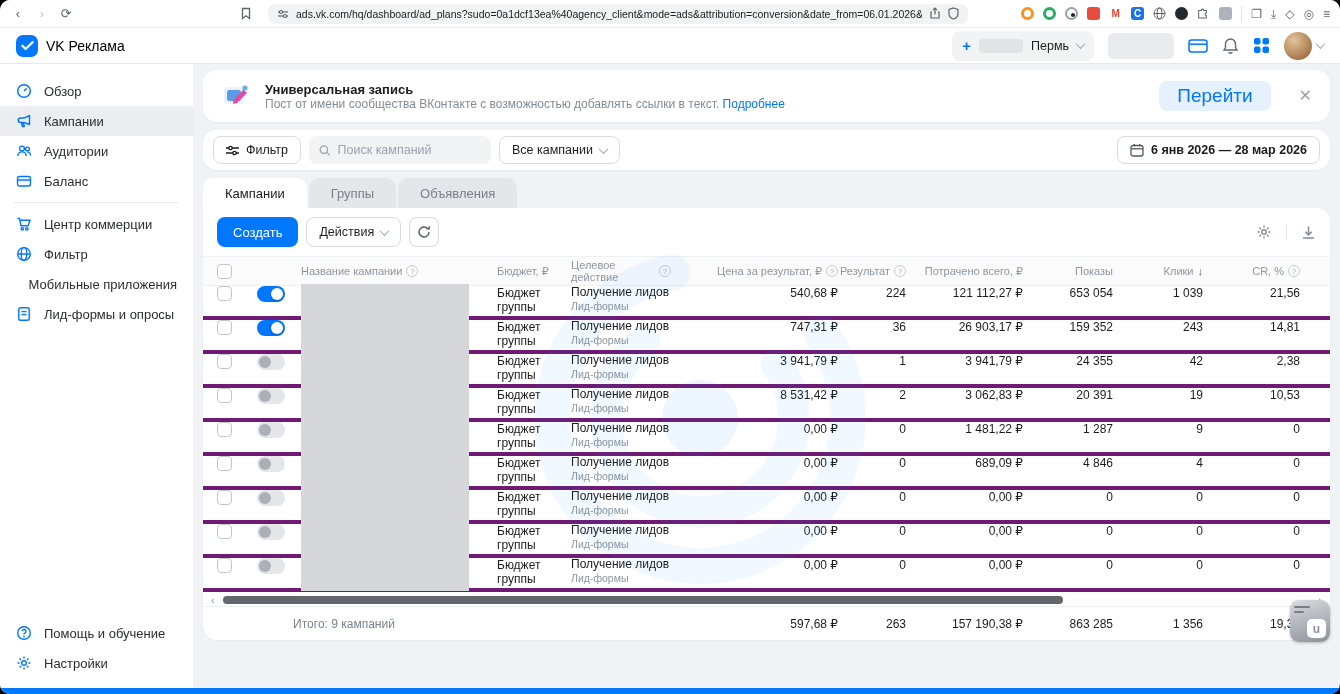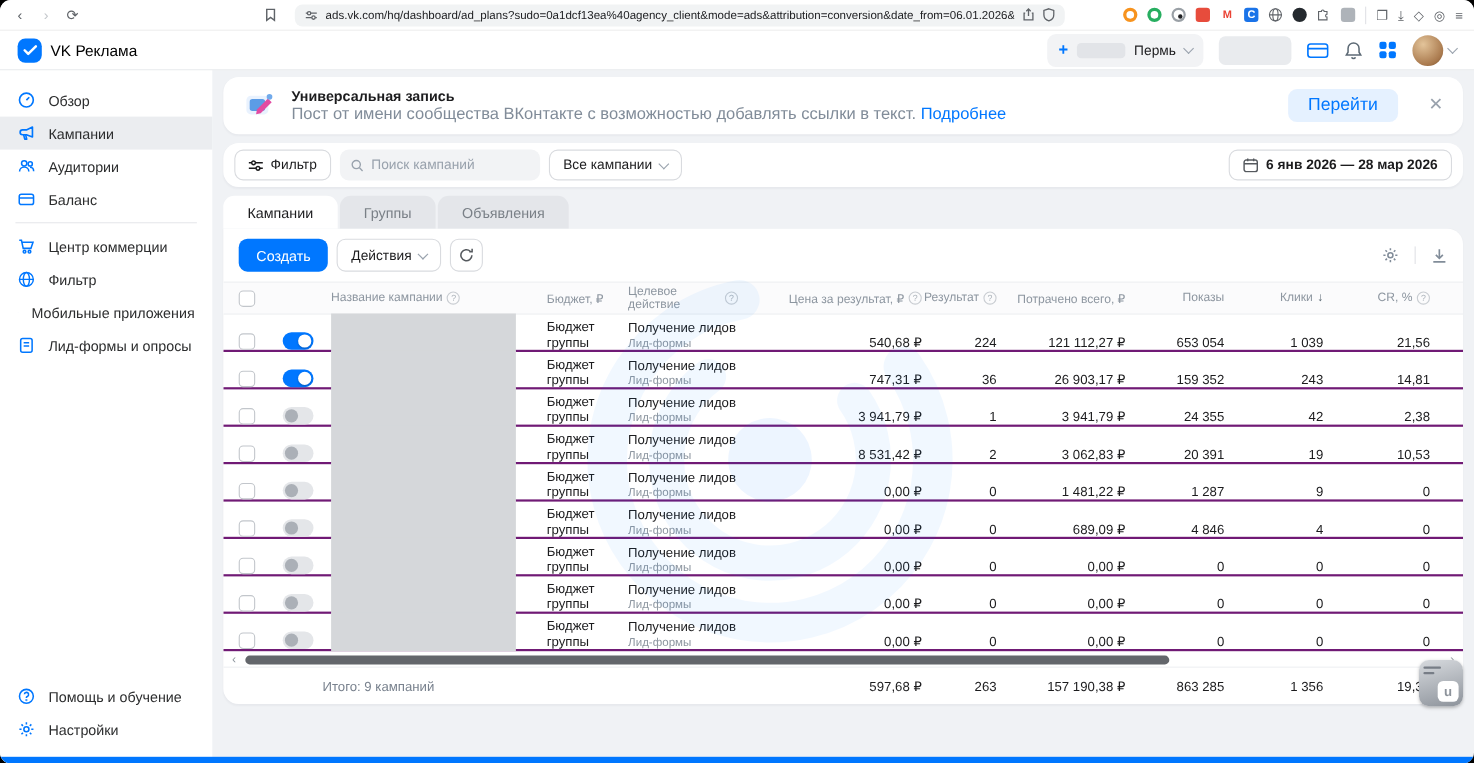--- a/index.html
+++ b/index.html
@@ -50,23 +50,23 @@
   .side-item.active{background:#ebedf0}
   .side-divider{height:1px;background:#e7e8ec;margin:6px 14px}
   .side-footer{margin-top:auto;padding-bottom:16px}
 
   .main{flex:1;padding:6px 10px 0;position:relative;overflow:hidden}
   .card{background:#fff;border-radius:14px;box-shadow:0 1px 2px rgba(20,30,40,.04)}
 
   
   .banner{height:52px;display:flex;align-items:center;gap:14px;padding:0 18px}
   .banner-title{font-size:13px;font-weight:700;color:#1c1c1e}
-  .banner-desc{font-size:15px;color:#818c99;margin-top:0}
+  .banner-desc{font-size:12px;color:#818c99;margin-top:0}
   .link{color:#0077FF;cursor:pointer}
-  .banner-go{margin-left:auto;background:rgba(0,119,255,.10);color:#0077FF;font-size:16px;font-weight:500;border:none;border-radius:8px;height:30px;padding:0 18px;cursor:pointer}
+  .banner-go{margin-left:auto;background:rgba(0,119,255,.10);color:#0077FF;font-size:19px;font-weight:500;border:none;border-radius:8px;height:30px;padding:0 18px;cursor:pointer}
   .banner-close{color:#99a2ad;font-size:16px;margin-left:14px;cursor:pointer;line-height:1}
 
   
   .filter-card{height:40px;display:flex;align-items:center;gap:8px;padding:0 10px;margin-top:8px}
   .btn-outline{display:flex;align-items:center;gap:7px;border:1px solid #d9dbdf;background:#fff;border-radius:8px;height:28px;padding:0 12px;font-size:12.5px;color:#1c1c1e;cursor:pointer}
   .search{display:flex;align-items:center;gap:7px;background:#f2f3f5;border-radius:8px;height:28px;width:182px;padding:0 10px}
   .search input{border:none;background:transparent;outline:none;font-size:12.5px;color:#1c1c1e;width:100%;font-family:inherit}
   .search input::placeholder{color:#99a2ad}
   .date-btn{margin-left:auto;font-weight:700}
 
@@ -84,21 +84,21 @@
   .ticon{cursor:pointer}
 
   
   .thead{display:flex;align-items:center;height:30px;background:#fbfbfc;border-top:1px solid #eef0f2;border-bottom:1px solid #eef0f2;font-size:11px;color:#8d96a0;padding-left:14px;flex:none}
   .th{display:flex;align-items:center;gap:4px}
   .th.num,.td.num{justify-content:flex-end;text-align:right}
   .help{width:12px;height:12px;border-radius:50%;border:1px solid #c9cdd2;color:#aab1b8;font-size:8px;display:flex;align-items:center;justify-content:center;flex:none;cursor:pointer}
   .sort-ic{color:#5d6a75;font-size:11px;cursor:pointer}
 
   .tbody{flex:none}
-  .tr{display:flex;align-items:flex-end;height:34px;border-bottom:2px solid #701a75;padding-left:14px;font-size:12px;color:#1c1c1e}
+  .tr{display:flex;align-items:flex-start;height:34px;border-bottom:4px solid #701a75;padding-left:14px;font-size:12px;color:#1c1c1e}
   .td{display:flex;align-items:center}
   .col-check{width:40px;justify-content:flex-start}
   .col-toggle{width:44px}
   .col-name{width:170px;align-self:stretch}
   .col-budget{width:100px;padding-left:26px}
   .col-action{width:100px;display:block}
   .col-cpa{width:167px}
   .col-result{width:68px}
   .col-spent{width:117px}
   .col-imp{width:90px}

